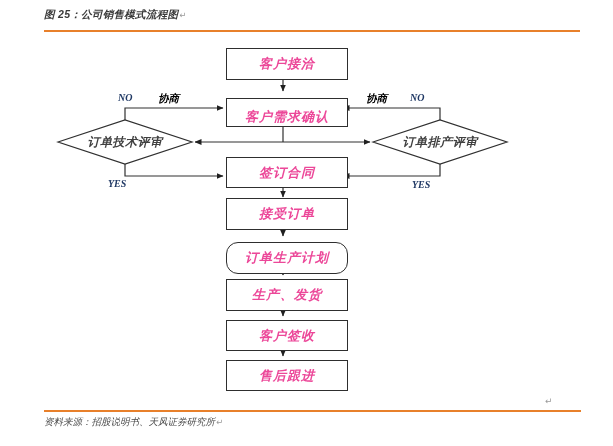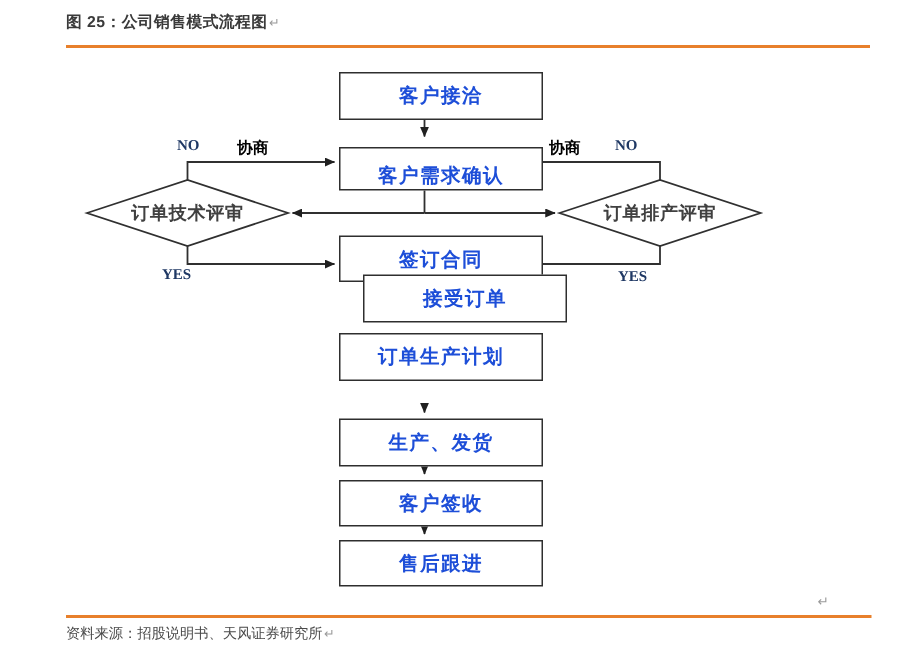--- a/index.html
+++ b/index.html
@@ -1,47 +1,47 @@
 <!DOCTYPE html>
 <html><head>
 <meta charset="utf-8">
 <style>
   html,body{margin:0;padding:0;}
   .page{
     position:relative;width:613px;height:446px;background:#ffffff;
-    font-family:"Liberation Sans","DejaVu Sans",sans-serif;overflow:hidden;
+    font-family:"Liberation Sans","DejaVu Sans",sans-serif;overflow:hidden;font-style:italic;
   }
   .fig-title{
     position:absolute;left:44px;top:8px;font-size:10.5px;font-weight:bold;
     color:#3a3a3a;letter-spacing:0.3px;white-space:nowrap;
   }
   .pilcrow{color:#9a9a9a;font-weight:normal;font-size:8.5px;margin-left:1px;}
   .rule{position:absolute;height:2px;background:#e8802b;}
   .rule-top{left:44px;top:30px;width:536px;}
   .rule-bottom{left:44px;top:410px;width:537px;}
   .pilcrow-float{
     position:absolute;left:545px;top:396px;font-size:9px;color:#9a9a9a;
   }
   .source-line{
     position:absolute;left:44px;top:416px;font-size:9.5px;color:#4a4a4a;
     white-space:nowrap;
   }
   svg.wires{position:absolute;left:0;top:0;}
   .fc-box{
-    position:absolute;left:226px;width:136px;box-sizing:border-box;
+    position:absolute;left:226px;width:122px;box-sizing:border-box;
     background:#ffffff;border:1px solid #2e2e2e;
     display:flex;align-items:center;justify-content:center;
-    font-size:13px;font-weight:bold;color:#1d4ed8;letter-spacing:1px;
+    font-size:13px;font-weight:bold;color:#ec4899;letter-spacing:1px;
     white-space:nowrap;z-index:2;
   }
   .b1{top:48px;height:32px;}
   .b2{top:98px;height:29px;align-items:flex-end;}
   .b3{top:157px;height:31px;}
-  .b4{top:183px;height:32px;margin-left:16px;}
-  .b5{top:222px;height:32px;}
+  .b4{top:198px;height:32px;}
+  .b5{top:242px;height:32px;border-radius:12px;}
   .b6{top:279px;height:32px;}
   .b7{top:320px;height:31px;}
   .b8{top:360px;height:31px;}
   .diamond-label{
     position:absolute;width:118px;height:20px;
     display:flex;align-items:center;justify-content:center;
     font-size:12px;font-weight:bold;color:#404040;letter-spacing:0.5px;
     white-space:nowrap;z-index:2;
   }
   .dl-left{left:66px;top:132px;}

